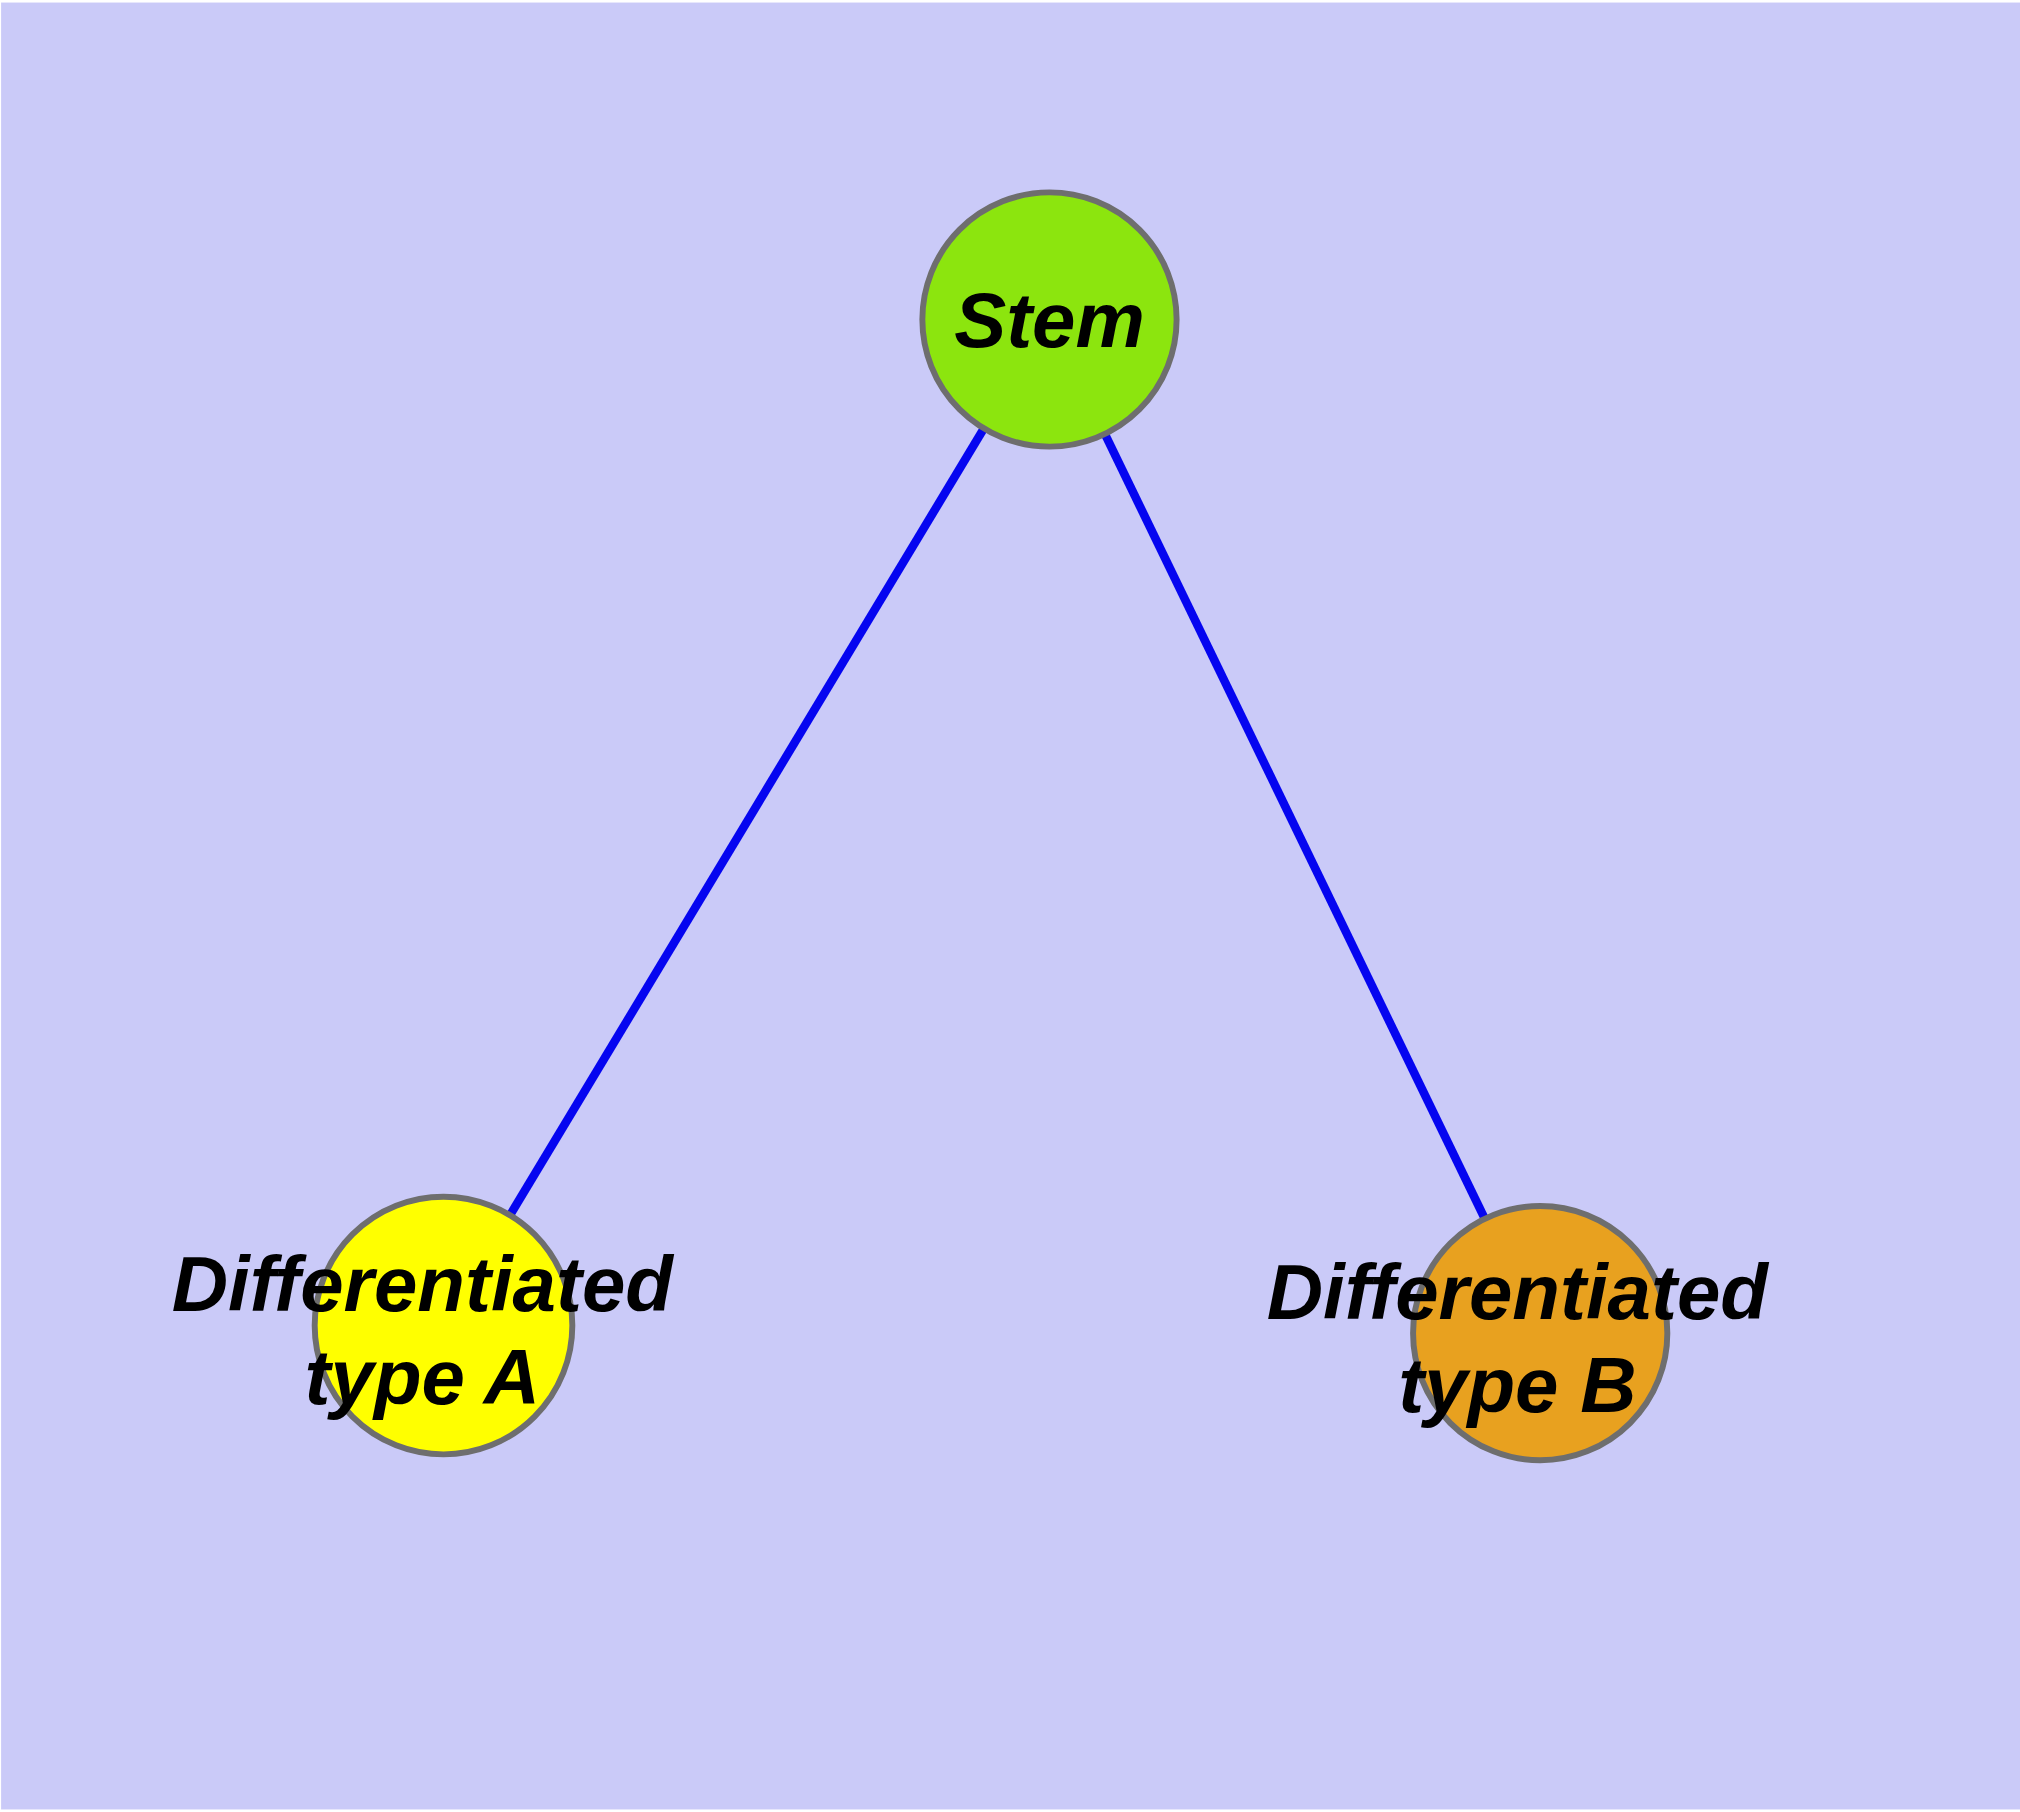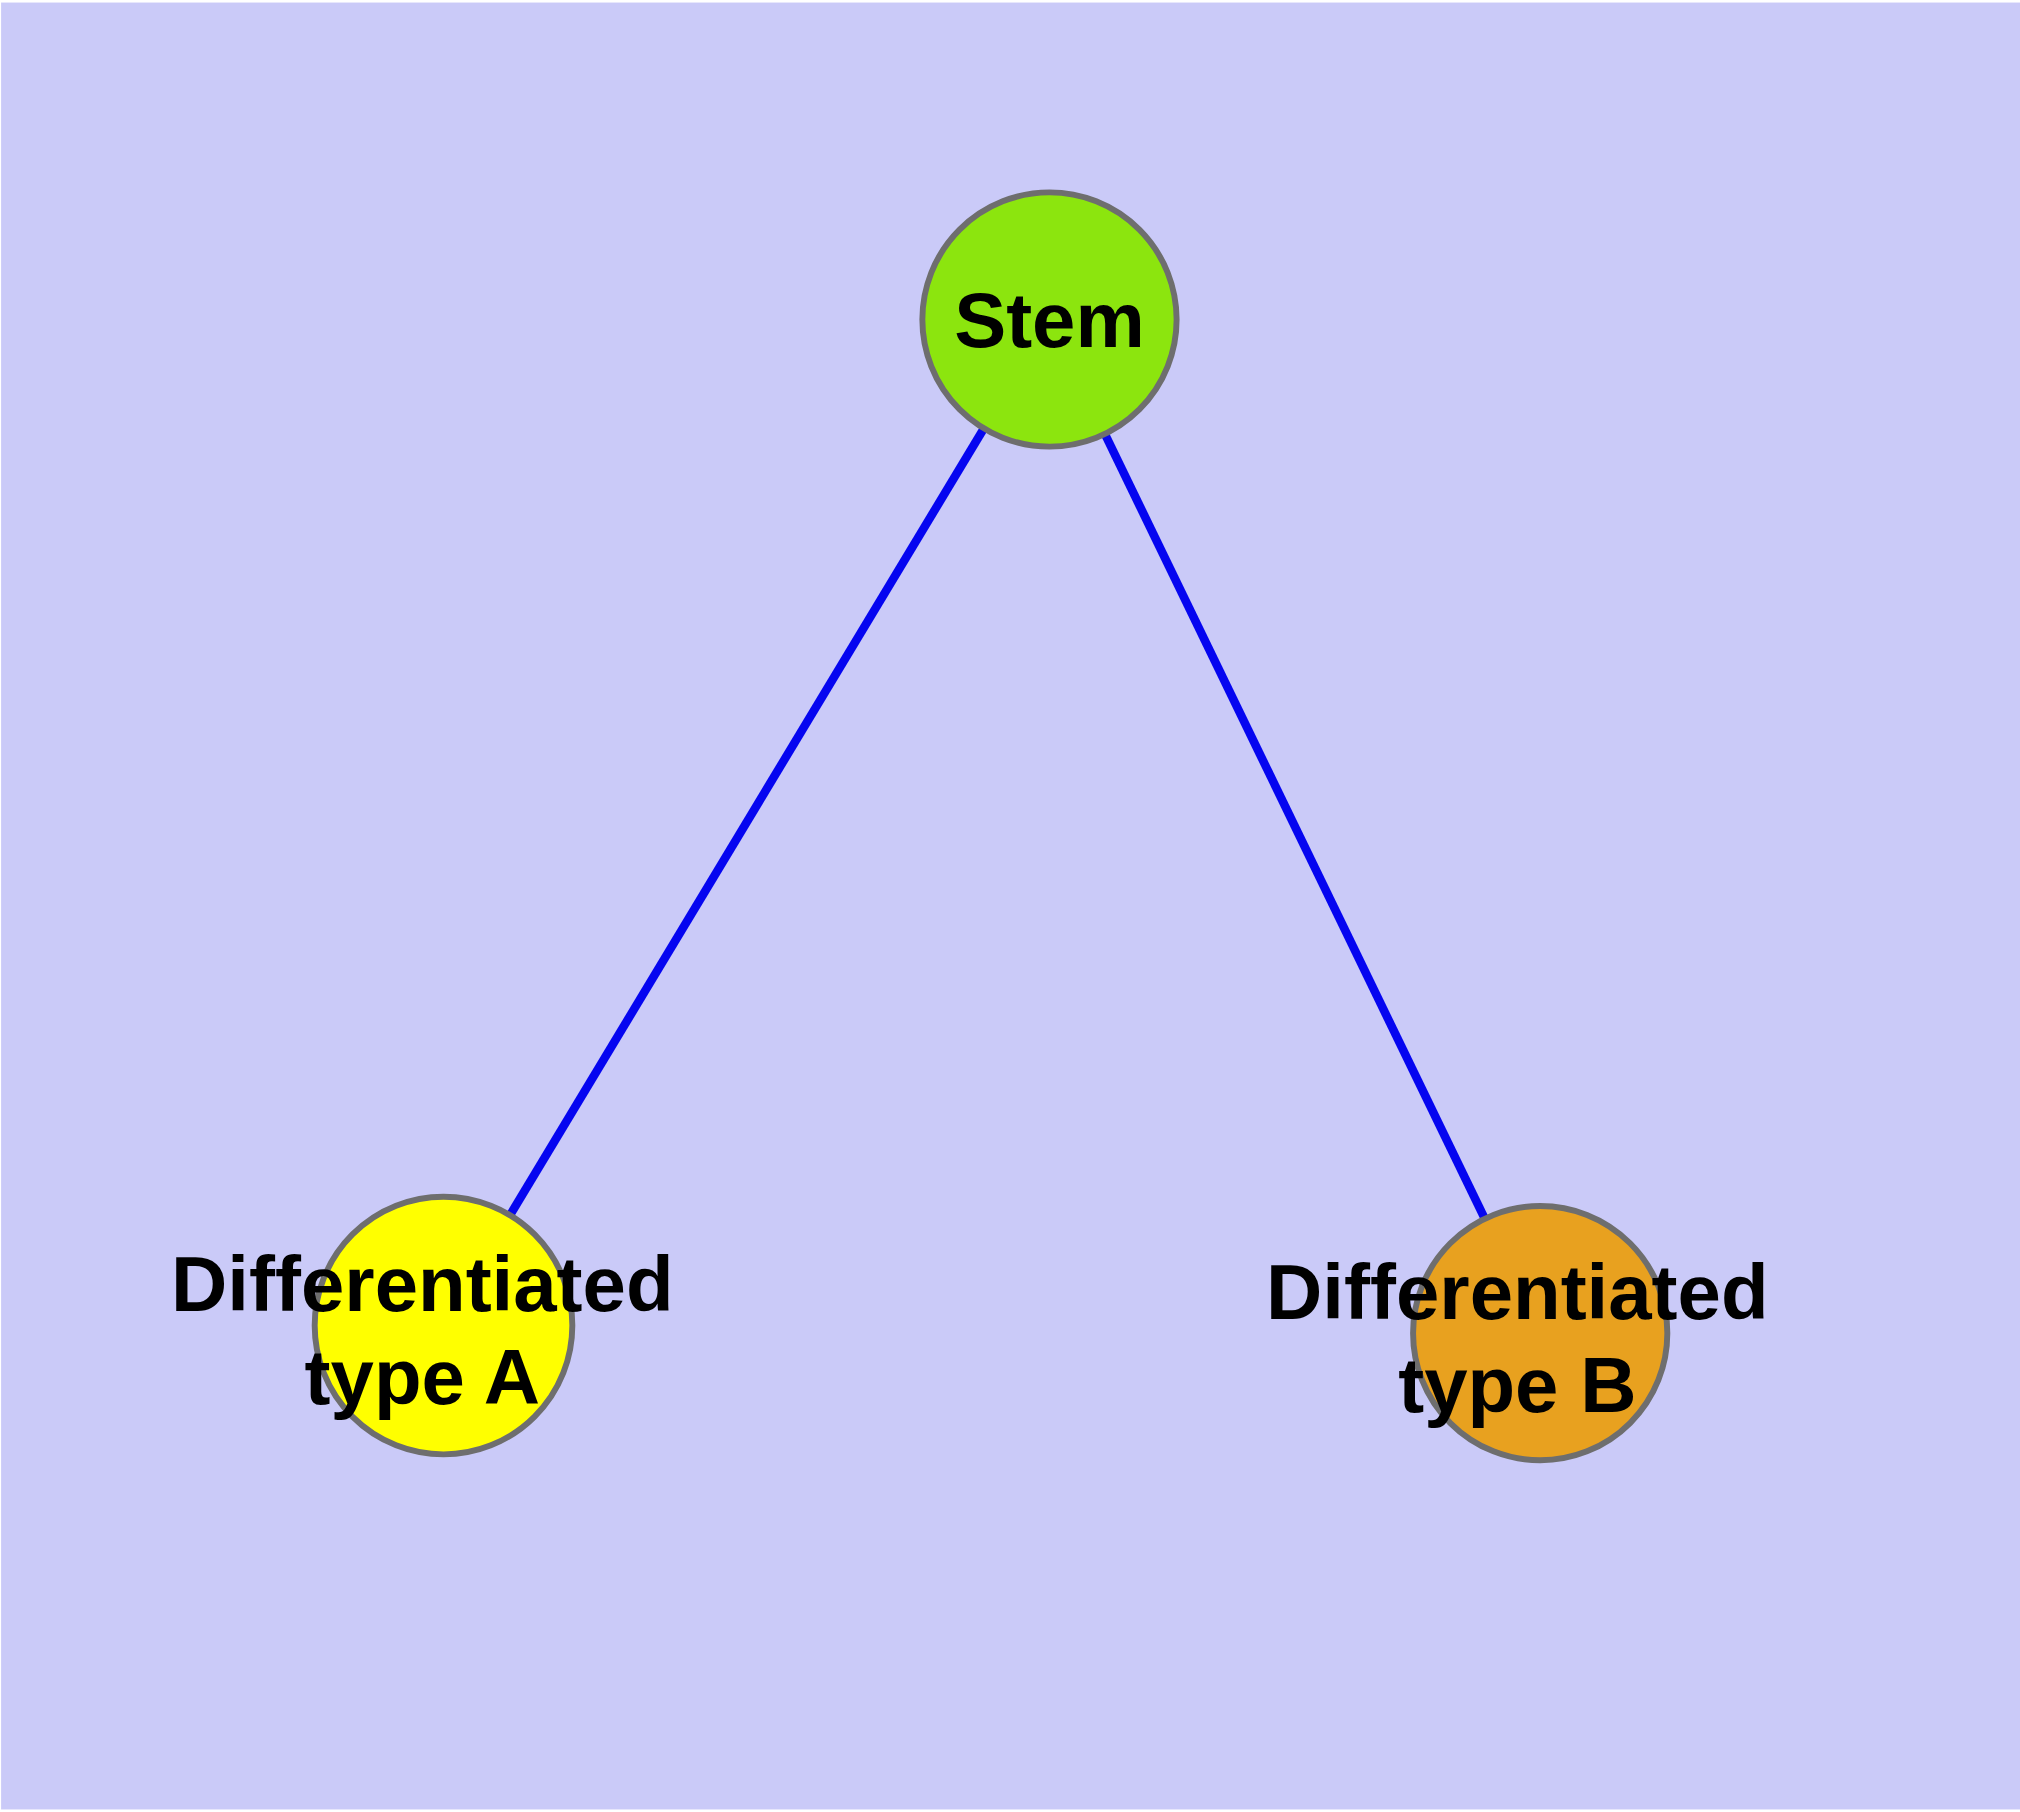--- a/index.html
+++ b/index.html
@@ -7,20 +7,21 @@
     padding: 0;
     background: #ffffff;
     width: 2021px;
     height: 1812px;
     overflow: hidden;
   }
   .figure-wrap {
     position: relative;
     width: 2021px;
     height: 1408px;
+    font-style: italic;
   }
   svg {
     display: block;
   }
   .node-circle {
     stroke-width: 7px;
   }
   .edge {
     stroke-width: 10px;
     stroke-linecap: butt;

